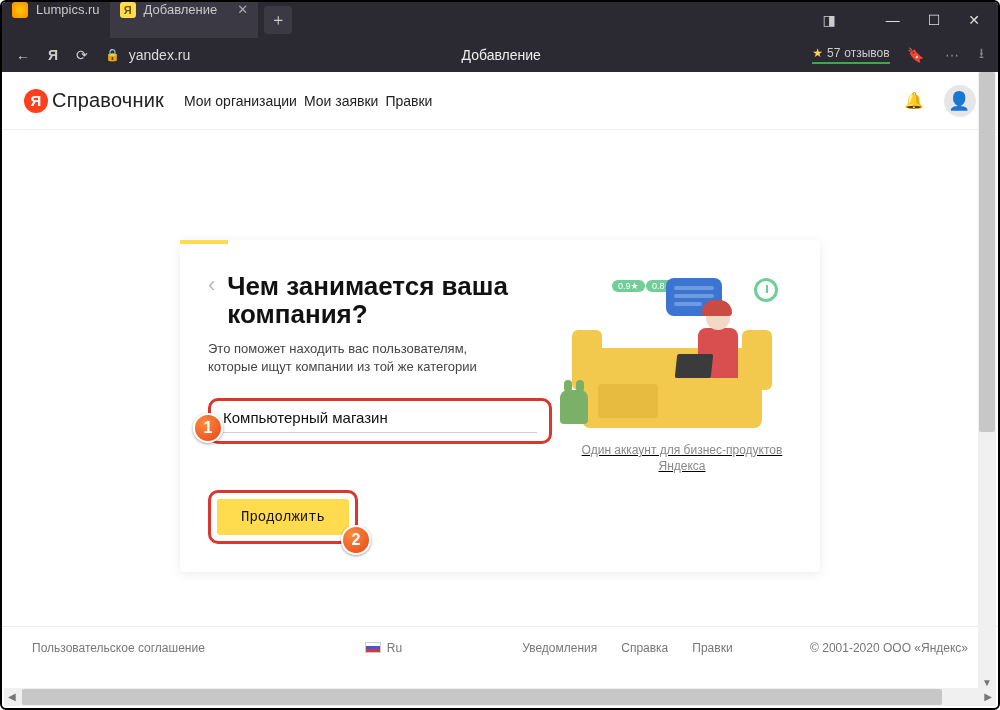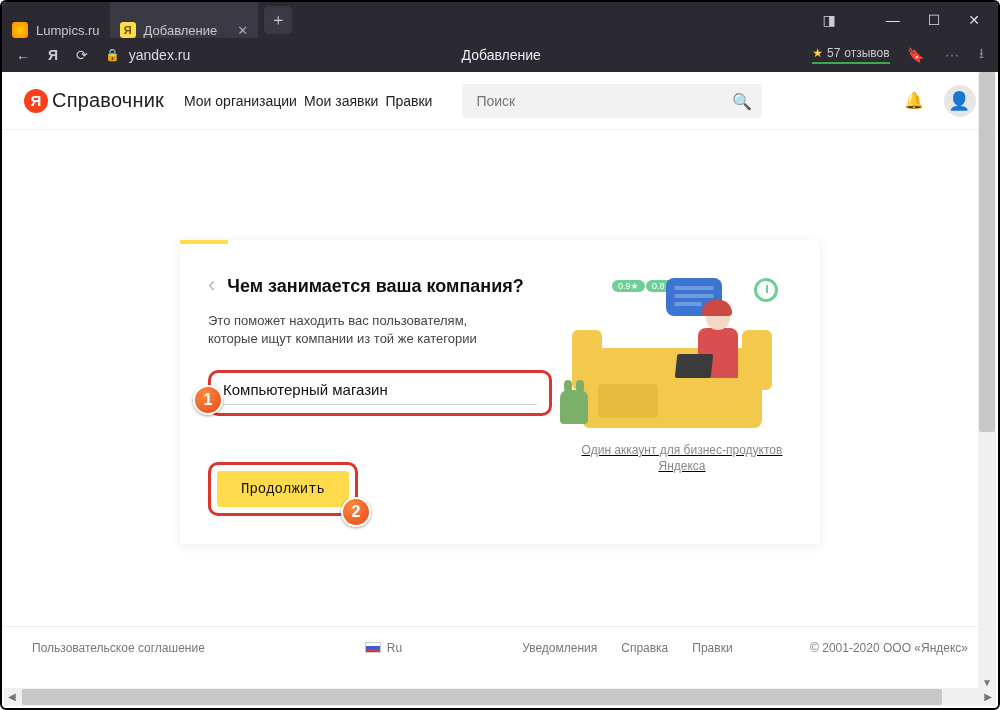--- a/index.html
+++ b/index.html
@@ -1,20 +1,20 @@
 <!DOCTYPE html>
 <html><head>
 <meta charset="utf-8">
 <style>
 *{margin:0;padding:0;box-sizing:border-box;font-family:Arial,Helvetica,sans-serif;}
 body{width:1000px;height:710px;overflow:hidden;background:#fff;border:2px solid #000;border-radius:6px;position:relative;}
 
 .chrome{background:#2b2a33;height:70px;display:flex;flex-direction:column;}
 .titlebar{display:flex;align-items:center;height:36px;}
-.tab{display:flex;align-items:flex-end;padding:0 10px;height:36px;color:#c8c8c8;font-size:13px;gap:8px;position:relative;}
+.tab{display:flex;align-items:flex-start;padding:0 10px;height:36px;color:#c8c8c8;font-size:13px;gap:8px;position:relative;}
 .tab.active{background:#3b3a44;}
 .tab .favicon{width:16px;height:16px;border-radius:3px;}
 .fav-orange{background:radial-gradient(circle at center,#ffcc00,#ff8800);}
 .fav-yellow{background:#ffdb4d;display:flex;align-items:center;justify-content:center;color:#6b5400;font-size:11px;font-weight:bold;}
 .tab .close{color:#aaa;margin-left:12px;cursor:pointer;}
 .newtab{width:28px;height:28px;margin-left:6px;display:flex;align-items:center;justify-content:center;color:#ccc;border-radius:4px;background:#3b3a44;cursor:pointer;}
 .winctrls{margin-left:auto;display:flex;align-items:center;gap:28px;padding-right:18px;color:#ddd;}
 .winctrls span{cursor:pointer;font-size:14px;}
 .sidebar-icon{margin-right:22px;color:#ccc;cursor:pointer;}
 .toolbar{display:flex;align-items:center;height:34px;padding:0 14px;gap:18px;color:#ccc;font-size:14px;}
@@ -37,21 +37,21 @@
 .searchbox input{width:100%;height:34px;border:none;background:#f2f2f2;border-radius:4px;padding:0 36px 0 14px;font-size:14px;color:#555;}
 .searchbox .sicon{position:absolute;right:10px;top:8px;color:#999;}
 .header .right{margin-left:auto;display:flex;align-items:center;gap:20px;color:#bbb;}
 .avatar{width:32px;height:32px;border-radius:50%;background:#e6e6e6;display:flex;align-items:center;justify-content:center;color:#bfbfbf;font-size:18px;}
 
 .card{width:640px;margin:110px auto 0;box-shadow:0 2px 12px rgba(0,0,0,.08);border-radius:4px;padding:32px 28px 28px;position:relative;display:flex;gap:20px;}
 .card::before{content:"";position:absolute;top:0;left:0;width:48px;height:4px;background:#ffdb4d;}
 .card-left{flex:1;}
 .card-right{flex:0 0 220px;text-align:center;text-decoration:underline;}
 .back{color:#bbb;font-size:22px;display:inline-block;vertical-align:top;margin-right:6px;cursor:pointer;}
-.card h1{font-size:18px;line-height:28px;color:#111;font-weight:700;display:inline;}
+.card h1{font-size:26px;line-height:28px;color:#111;font-weight:700;display:inline;}
 .heading-row{display:flex;align-items:flex-start;gap:6px;}
 .subtitle{font-size:13px;line-height:18px;color:#444;margin-top:12px;max-width:290px;}
 .field-wrap{position:relative;margin-top:22px;border:3px solid #d9362e;border-radius:10px;padding:6px 12px 8px;}
 .field-label{font-size:11px;color:#9b9b9b;}
 .field-value{font-size:15px;color:#111;border-bottom:1px solid #d0d0d0;padding:2px 0 6px;}
 .btn-wrap{position:relative;display:inline-block;margin-top:46px;border:3px solid #d9362e;border-radius:10px;padding:6px;}
 .btn{background:#ffdb4d;color:#111;font-size:14px;padding:10px 24px;border:none;border-radius:3px;cursor:pointer;font-family:Liberation Mono, monospace;}
 .badge{position:absolute;width:30px;height:30px;border-radius:50%;background:radial-gradient(circle at 35% 30%,#ff8a3d,#e5471c);border:2px solid #fff;box-shadow:0 1px 3px rgba(0,0,0,.4);color:#fff;font-weight:bold;display:flex;align-items:center;justify-content:center;font-size:16px;}
 .badge.b1{left:-18px;top:12px;}
 .badge.b2{right:-16px;bottom:-14px;}
@@ -140,24 +140,20 @@
   <div class="header">
     <div class="logo">
       <span class="y">Я</span>
       <span class="txt">Справочник</span>
     </div>
     <div class="nav">
       <span>Мои организации</span>
       <span>Мои заявки</span>
       <span>Правки</span>
     </div>
-    <div class="searchbox">
-      <input placeholder="Поиск" style="">
-      <span class="sicon">🔍</span>
-    </div>
     <div class="right">
       <span>🔔</span>
       <span class="avatar">👤</span>
     </div>
   </div>
 
   <div class="card">
     <div class="card-left">
       <div class="heading-row">
         <span class="back">‹</span>

